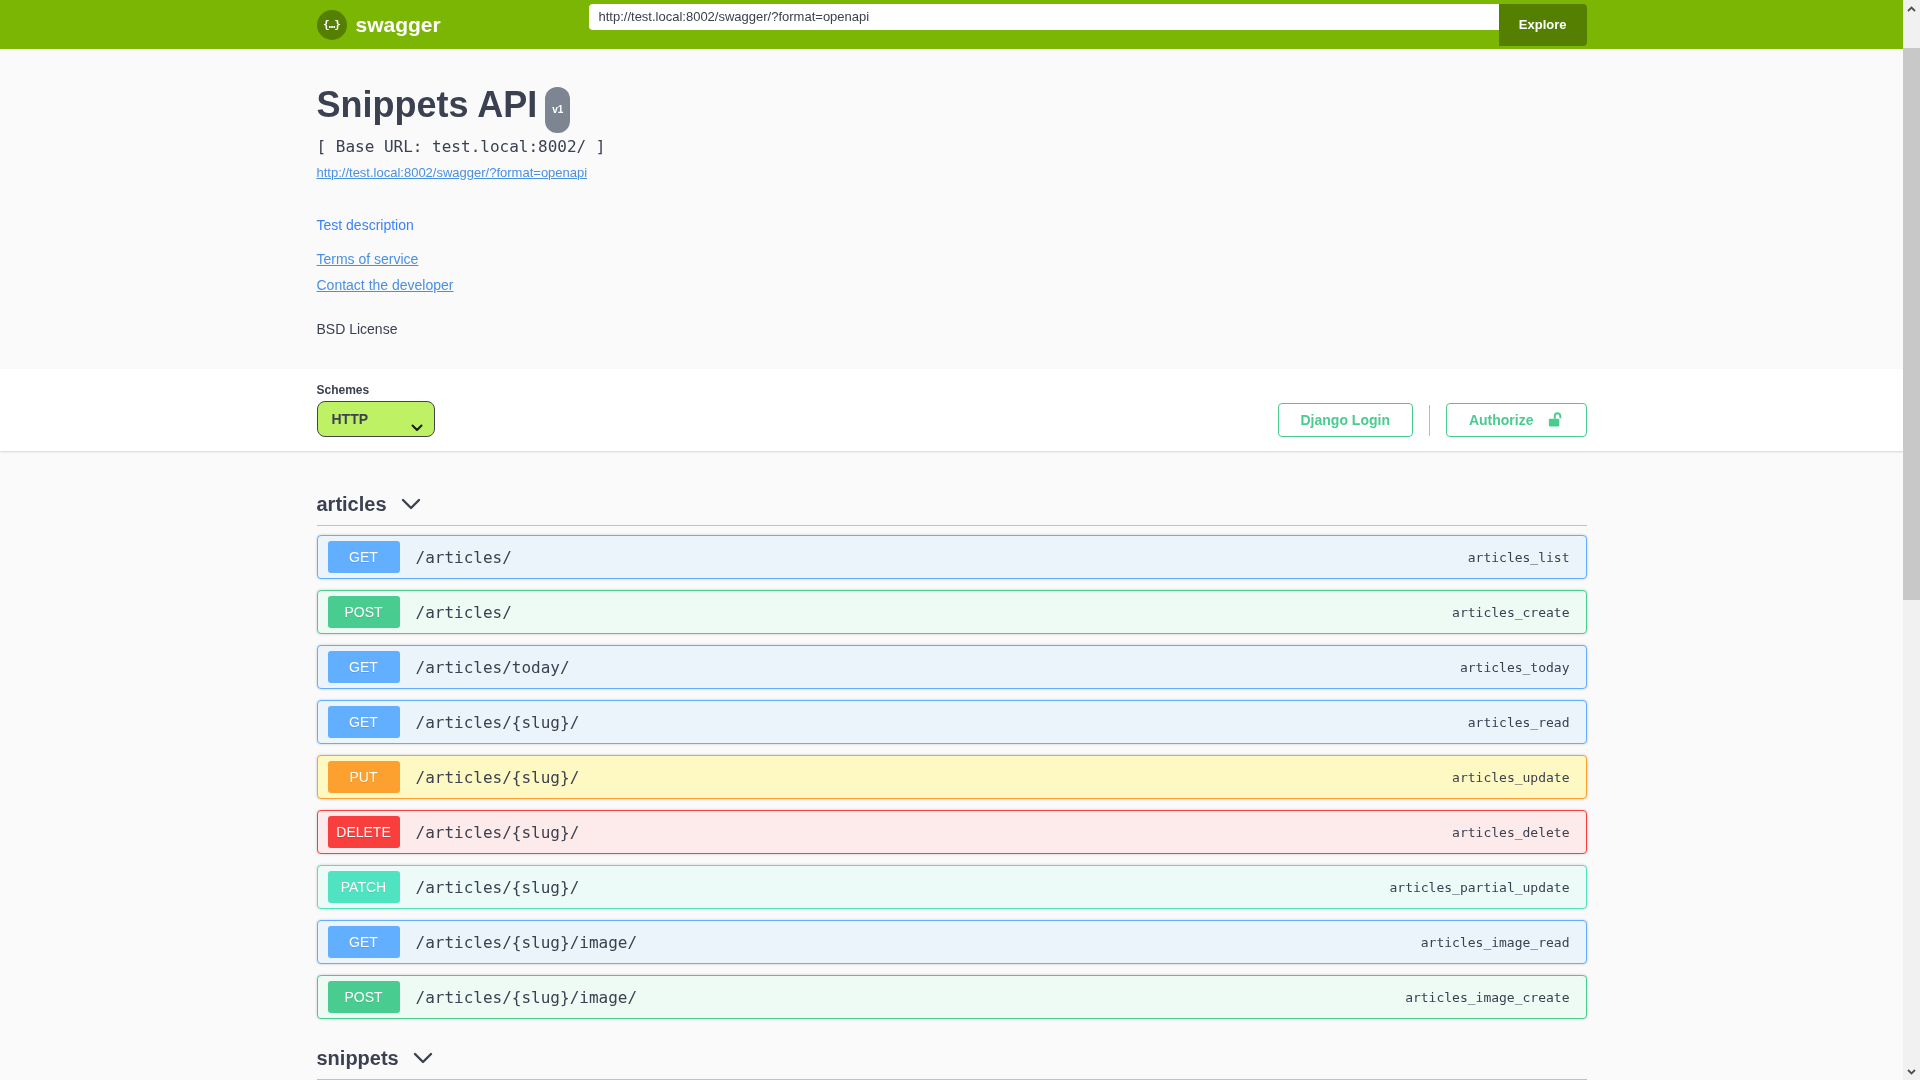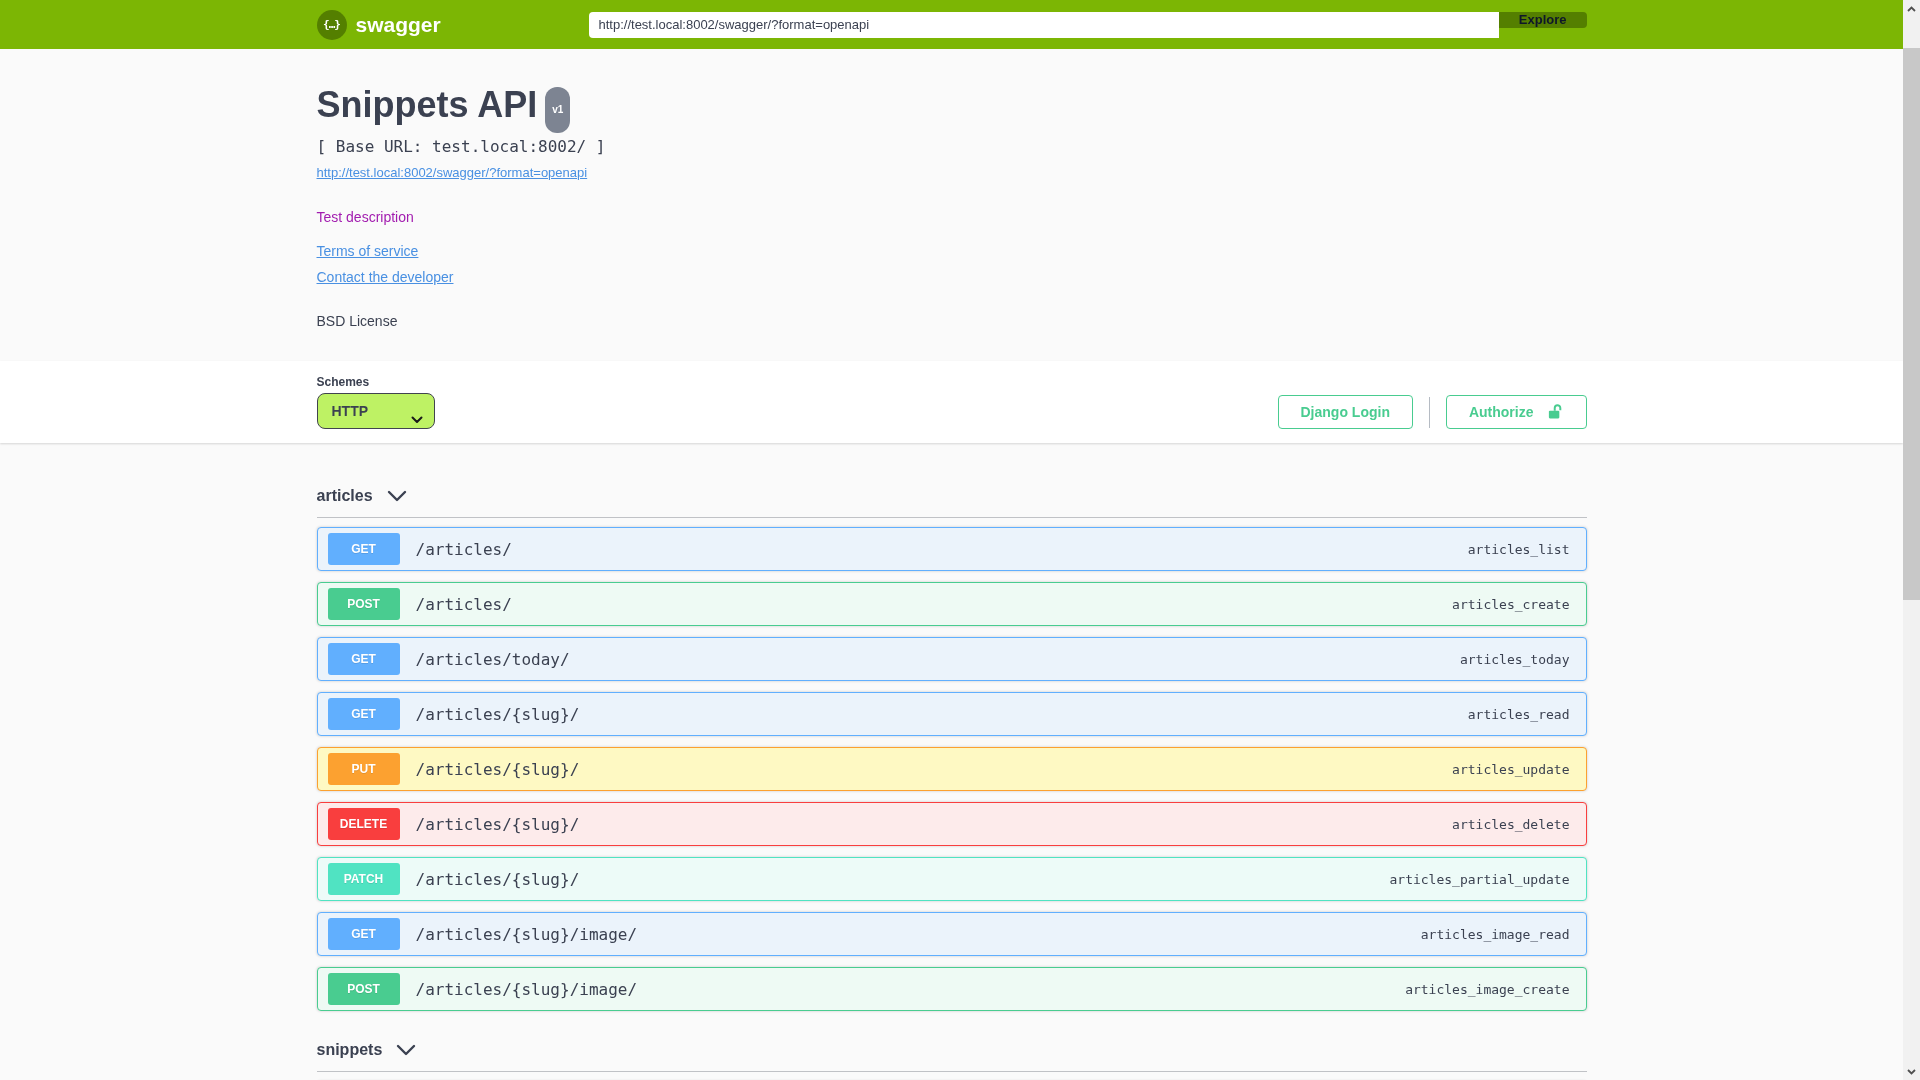--- a/index.html
+++ b/index.html
@@ -12,31 +12,31 @@
   .topbar { height:49px; background:#7cb604; display:flex; align-items:center; }
   .topbar-inner { display:flex; align-items:center; width:1270px; margin:0 auto; }
   .brand { display:flex; align-items:center; gap:9px; cursor:pointer; }
   .brand-circle { width:30px; height:30px; border-radius:50%; background:#547f00; color:#fff;
                   display:flex; align-items:center; justify-content:center;
                   font-family:"DejaVu Sans Mono", monospace; font-size:11px; font-weight:bold; letter-spacing:-1px; }
   .brand-name { color:#fff; font-weight:bold; font-size:21px; }
   .topbar-form { margin-left:auto; display:flex; width:998px; }
   .url-input { flex:1; height:26px; border:none; outline:none; border-radius:4px 0 0 4px;
                padding:0 10px; font-size:13px; color:#3b4151; font-family:"Liberation Sans", sans-serif; }
-  .explore-btn { height:16px; padding:0 20px; background:#547f00; color:#0f172a; font-weight:bold;
+  .explore-btn { height:42px; padding:0 20px; background:#547f00; color:#ffffff; font-weight:bold;
                  font-size:13px; border:none; border-radius:0 4px 4px 0; cursor:pointer; }
 
   
   .info-section { background:#fafafa; padding:36px 0 30px 0; }
   .api-title { font-size:36px; font-weight:bold; color:#3b4151; line-height:40px; display:flex; align-items:flex-start; }
   .version-badge { display:inline-block; background:#7d8492; color:#fff; font-size:10px; font-weight:bold;
                    padding:3px 7px; border-radius:12px; margin-left:8px; margin-top:2px; vertical-align:top; }
   .base-url { font-family:"DejaVu Sans Mono", monospace; font-size:16px; color:#3b4151; margin-top:4px; line-height:20px; }
   .spec-link { display:inline-block; margin-top:6px; font-size:13px; color:#4990e2; text-decoration:underline; line-height:20px; }
-  .api-desc { margin-top:24px; font-size:14px; line-height:20px; color:#a21caf; }
+  .api-desc { margin-top:32px; font-size:14px; line-height:20px; color:#3b82f6; }
   .info-link { display:block; margin-top:14px; font-size:14px; line-height:20px; color:#4990e2; text-decoration:underline; width:max-content; }
   .info-link + .info-link { margin-top:6px; }
   .license-text { margin-top:24px; font-size:14px; line-height:20px; color:#3b4151; }
 
   
   .scheme-bar { background:#ffffff; box-shadow:0 1px 2px 0 rgba(0,0,0,0.15); padding:14px 12px; }
   .scheme-inner { display:flex; align-items:flex-end; justify-content:space-between; }
   .schemes-label { font-size:12px; font-weight:bold; color:#3b4151; display:block; margin-bottom:4px; }
   .scheme-select-wrap { position:relative; width:118px; }
   .scheme-select { appearance:none; -webkit-appearance:none; width:118px; height:36px; background:#bef264;
@@ -45,26 +45,26 @@
   .select-chevron { position:absolute; right:12px; top:14px; pointer-events:none; }
   .auth-wrapper { display:flex; align-items:center; }
   .btn-outline-green { background:#fff; border:1px solid #49cc90; color:#49cc90; font-weight:bold;
                        font-size:14px; border-radius:4px; padding:0 22px; height:34px; cursor:pointer;
                        display:flex; align-items:center; font-family:"Liberation Sans", sans-serif; }
   .auth-divider { width:1px; height:31px; background:#b5bbc3; margin:0 16px; }
   .authorize-btn svg { margin-left:12px; }
 
   
   .ops-section { padding-top:38px; }
-  .opblock-tag { display:flex; align-items:center; gap:14px; font-size:16px; font-weight:bold;
+  .opblock-tag { display:flex; align-items:center; gap:14px; font-size:20px; font-weight:bold;
                  color:#3b4151; line-height:30px; cursor:pointer; width:max-content; }
   .section-divider { border-bottom:1px solid rgba(59,65,81,0.3); margin-top:6px; margin-bottom:9px; }
   .op-row { display:flex; align-items:center; height:44px; border:1px solid; border-radius:4px;
             margin-bottom:11px; padding:0 10px; box-shadow:0 0 3px rgba(0,0,0,0.19); cursor:pointer; }
-  .method-badge { min-width:72px; height:32px; border-radius:3px; color:#fff; font-weight:bold; font-size:12px;
+  .method-badge { min-width:72px; height:32px; border-radius:3px; color:#fff; font-weight:normal; font-size:14px;
                   display:flex; align-items:center; justify-content:center; text-shadow:0 1px 0 rgba(0,0,0,0.1); }
   .op-path { font-family:"DejaVu Sans Mono", monospace; font-size:16px; color:#3b4151; margin-left:16px; }
   .op-id { margin-left:auto; font-family:"DejaVu Sans Mono", monospace; font-size:13px; color:#3b4151; padding-right:6px; }
   .op-get    { border-color:#61affe; background:#ebf3fb; }
   .op-get    .method-badge { background:#61affe; }
   .op-post   { border-color:#49cc90; background:#eefaf4; }
   .op-post   .method-badge { background:#49cc90; }
   .op-put    { border-color:#fca130; background:#fef9c3; }
   .op-put    .method-badge { background:#fca130; }
   .op-delete { border-color:#f93e3e; background:#fdebeb; }

